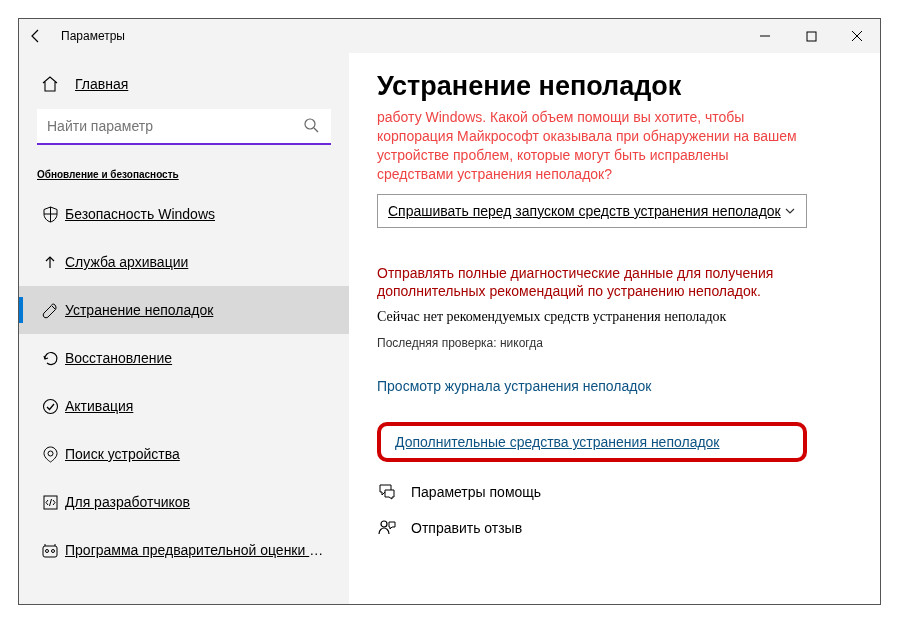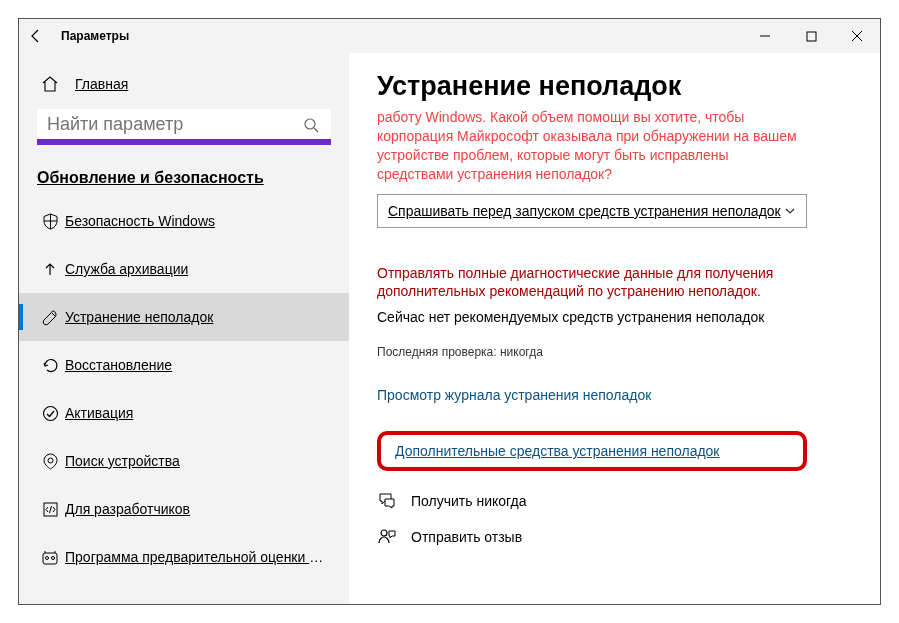--- a/index.html
+++ b/index.html
@@ -19,21 +19,20 @@
     display: flex;
     flex-direction: column;
     overflow: hidden;
   }
   .titlebar {
     height: 34px;
     display: flex;
     align-items: center;
     background: #f3f3f3;
     position: relative;
-    font-weight: bold;
   }
   .titlebar .back {
     width: 34px; height: 34px;
     display: flex; align-items: center; justify-content: center;
     cursor: pointer;
   }
   .titlebar .title { font-size: 12px; color: #000; margin-left: 8px; }
   .win-controls {
     position: absolute; right: 0; top: 0;
     display: flex;
@@ -64,34 +63,34 @@
     padding: 8px 18px 8px 22px;
     gap: 16px;
     cursor: pointer;
     font-size: 14px;
   }
   .search-wrap { padding: 8px 18px 14px 18px; position: relative; }
   .search {
     width: 100%;
     height: 36px;
     border: none;
-    border-bottom: 6px solid #6d28d9;
+    border-bottom: 2px solid #6d28d9;
     background: #fff;
-    font-size: 18px;
+    font-size: 14px;
     padding: 0 36px 0 10px;
     color: #666;
   }
   .search-icon {
     position: absolute; right: 30px; top: 16px;
     pointer-events: none;
   }
   .section-head {
     padding: 10px 18px 10px 18px;
     font-weight: 600;
-    font-size: 16px;
+    font-size: 10px;
   }
   .nav-item {
     display: flex; align-items: center;
     height: 48px;
     padding: 0 18px 0 22px;
     gap: 6px;
     cursor: pointer;
     font-size: 14px;
     position: relative;
   }
@@ -138,21 +137,22 @@
   }
   .warning {
     color: #a80000;
     font-size: 14px;
     line-height: 1.35;
     max-width: 430px;
     margin-bottom: 8px;
   }
   .status-line {
     font-size: 14px;
-    margin-bottom: 20px;
+    margin-bottom: 11px;
+    font-family: Liberation Serif, serif;
   }
   .status-sub {
     font-size: 12px;
     color: #333;
     margin-bottom: 28px;
   }
   .link-line {
     font-size: 14px;
     color: #0c5383;
     cursor: pointer;
@@ -336,21 +336,21 @@
         <div class="link-inner">Дополнительные средства устранения неполадок</div>
       </div>
 
       <div class="help-row">
         <span>
           <svg width="20" height="20" viewBox="0 0 20 20">
               <path d="M3 3 H14 V10 H8 L5 13 V10 H3 Z" stroke="#000" stroke-width="1" fill="none"></path>
               <path d="M8 8 H17 V15 H15 V17 L12 15 H8 Z" stroke="#000" stroke-width="1" fill="#fff"></path>
             </svg>
         </span>
-        <span>Получить никогда</span>
+        <span>Параметры помощь</span>
       </div>
 
       <div class="help-row">
         <span>
           <svg width="20" height="20" viewBox="0 0 20 20">
               <circle cx="7" cy="6" r="3" stroke="#000" stroke-width="1.2" fill="none"></circle>
               <path d="M2 16 C2 12 5 10 7 10 C9 10 12 12 12 16" stroke="#000" stroke-width="1.2" fill="none"></path>
               <path d="M12 4 H18 V9 H15 L13 11 V9 H12 Z" stroke="#000" stroke-width="1" fill="none"></path>
             </svg>
         </span>

